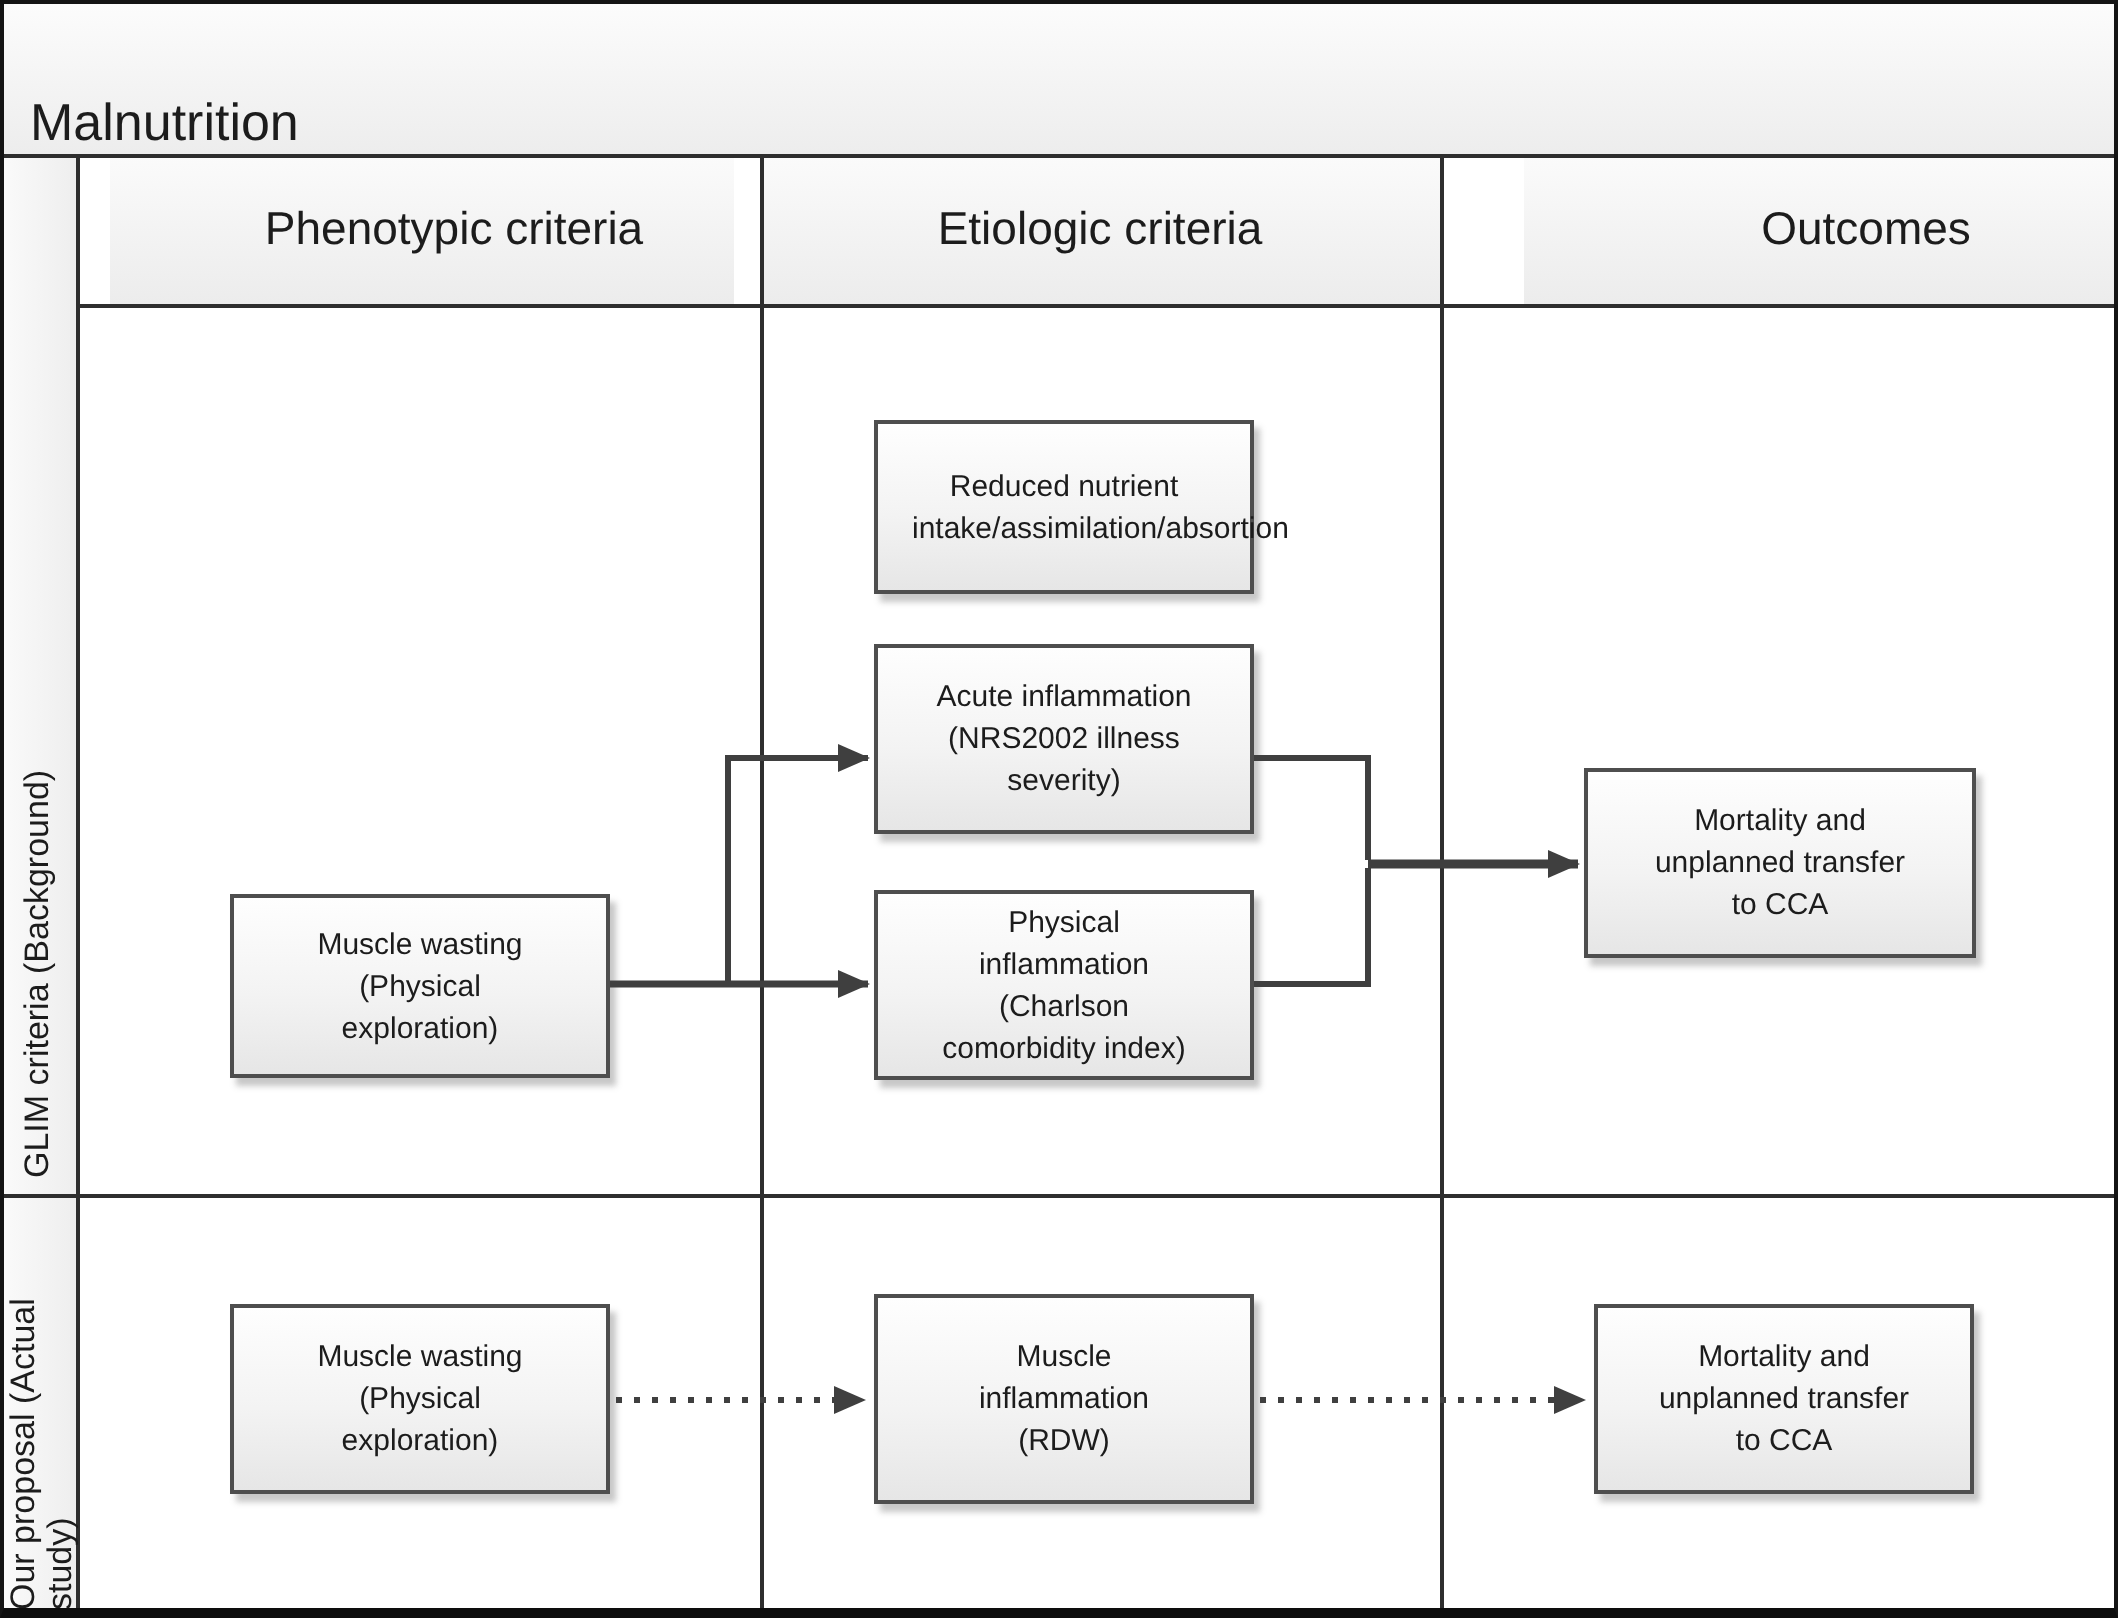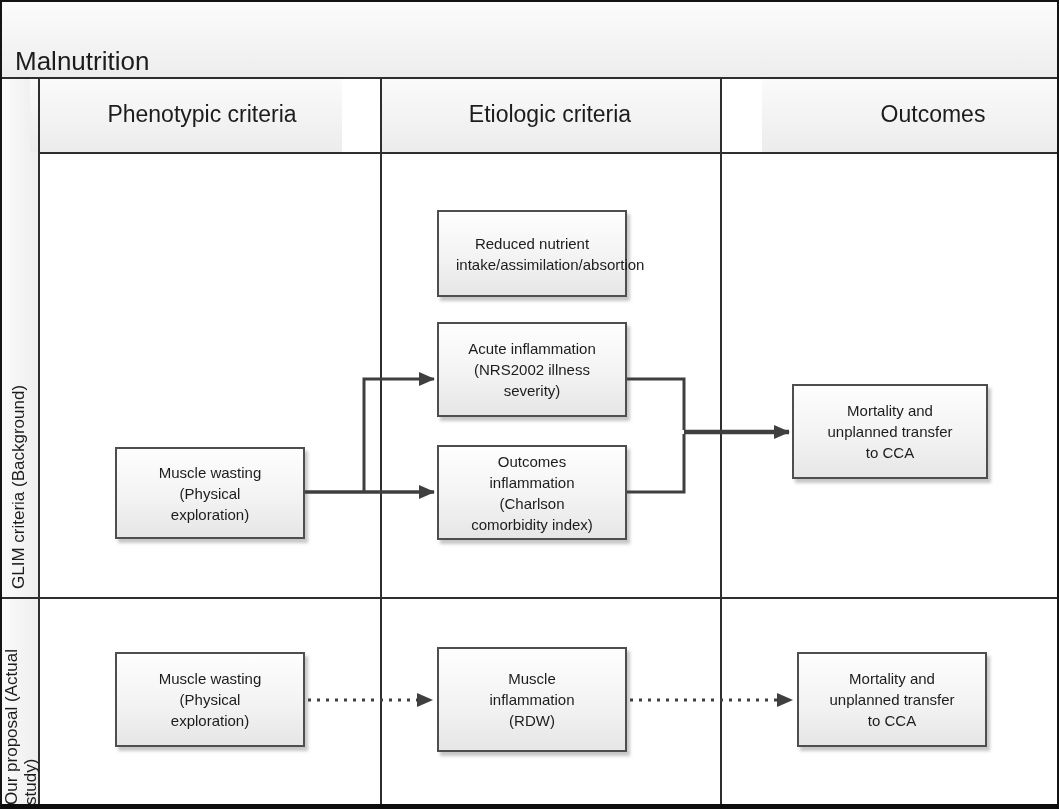--- a/index.html
+++ b/index.html
@@ -5,21 +5,21 @@
   html,body{margin:0;padding:0;background:#fff;font-family:"Liberation Sans",sans-serif;}
   #stage{position:relative;width:1059px;height:809px;box-sizing:border-box;
          border:2px solid #141414;border-bottom:5px solid #0d0d0d;background:#fff;overflow:hidden;
          color:#1c1c1c;}
   
   .band{position:absolute;box-sizing:border-box;}
   .title-bar{left:0;top:0;width:100%;height:75px;background:linear-gradient(180deg,#fcfcfc,#ededed);
              display:flex;align-items:flex-end;padding-left:13px;font-size:26px;}
   .hcell{top:75px;height:75px;background:linear-gradient(180deg,#fbfbfb,#ececec);
          display:flex;align-items:center;justify-content:center;font-size:23px;}
-  .hc1{left:28px;width:312px;padding-left:32px;}
+  .hc1{left:53px;width:312px;padding-left:32px;}
   .hc2{left:378px;width:340px;}
   .hc3{left:760px;width:342px;}
   .label-band{left:0;top:75px;width:36px;height:732px;background:linear-gradient(90deg,#fafafa,#eeeeee);}
   
   .gl{position:absolute;background:#2e2e2e;}
   .hl-title{left:0;top:75px;width:100%;height:2px;}
   .hl-header{left:36px;top:150px;right:0;width:1021px;height:2px;}
   .hl-rowdiv{left:0;top:595px;width:100%;height:2px;}
   .vl-lab{left:36px;top:75px;width:2px;height:732px;}
   .vl-c1{left:378px;top:75px;width:2px;height:732px;}
@@ -87,21 +87,21 @@
   <div class="node b-muscle1">
     <span class="bt w-muscle">Muscle wasting (Physical exploration)</span>
   </div>
   <div class="node b-reduced">
     <span class="bt w-reduced">Reduced nutrient intake/assimilation/absortion</span>
   </div>
   <div class="node b-acute">
     <span class="bt w-acute">Acute inflammation (NRS2002 illness severity)</span>
   </div>
   <div class="node b-charlson">
-    <span class="bt w-chronic">Outcomes inflammation (Charlson comorbidity index)</span>
+    <span class="bt w-chronic">Physical inflammation (Charlson comorbidity index)</span>
   </div>
   <div class="node b-mort1">
     <span class="bt w-mort">Mortality and unplanned transfer to CCA</span>
   </div>
 
   <div class="node b-muscle2">
     <span class="bt w-muscle">Muscle wasting (Physical exploration)</span>
   </div>
   <div class="node b-rdw">
     <span class="bt w-chronic">Muscle inflammation (RDW)</span>

